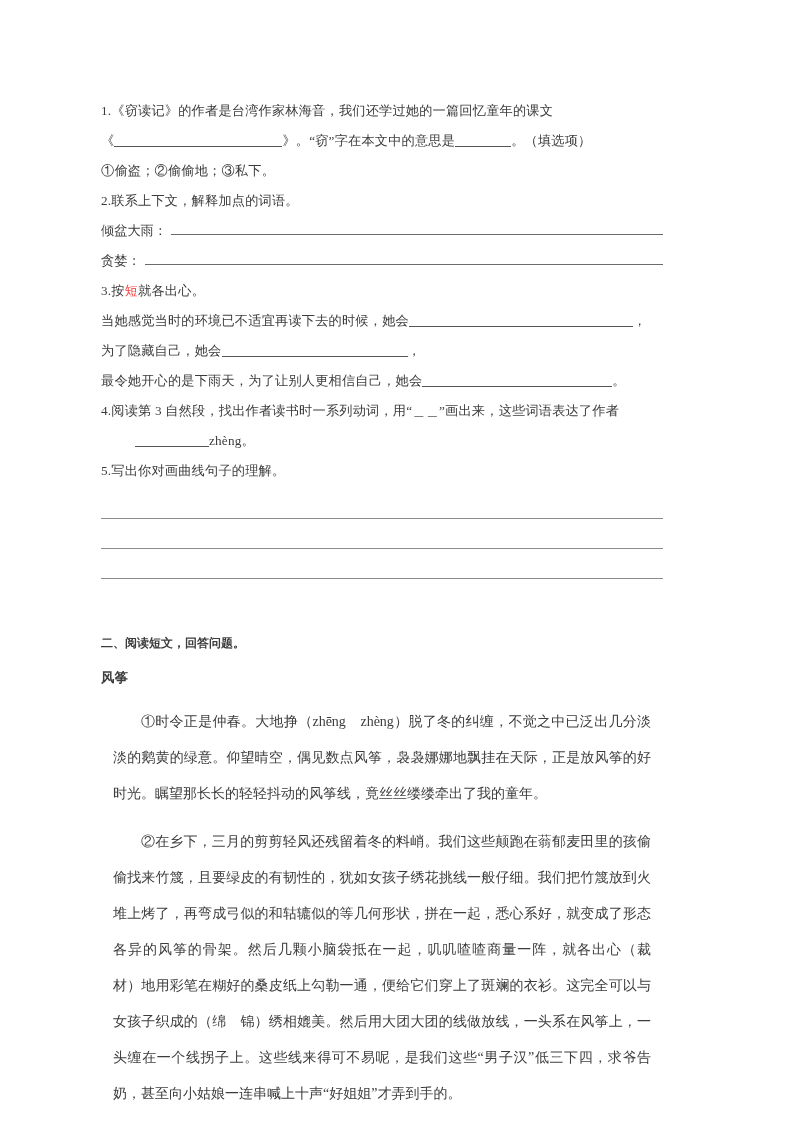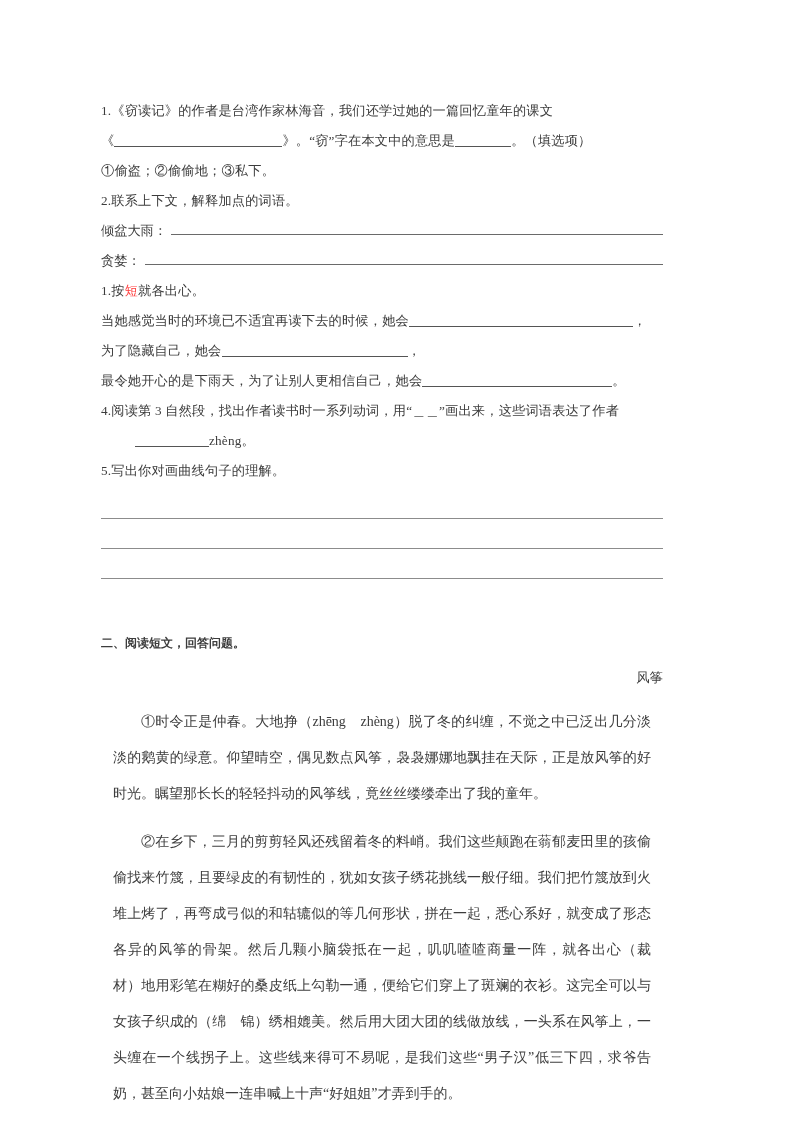--- a/index.html
+++ b/index.html
@@ -88,23 +88,23 @@
   
   .section-heading {
     font-size: 12px;
     line-height: 30px;
     font-weight: bold;
     white-space: nowrap;
   }
 
   
   .article-title {
-    text-align: right;
+    text-align: left;
     font-size: 13.4px;
-    font-weight: normal;
+    font-weight: bold;
     line-height: 28px;
   }
   .para {
     font-size: 14px;
     line-height: 36px;
     text-align: justify;
     text-justify: inter-ideograph;
     text-indent: 28px;
     margin: 12px;
   }
@@ -131,21 +131,21 @@
       <span class="fill"></span>
     </div>
     <div class="def-row">
       <span class="lbl">贪婪：</span>
       <span class="fill"></span>
     </div>
   </div>
 
   <div>
     <div class="line">
-      <span>1.按</span><span class="red">短</span><span>就各出心。</span>
+      <span>3.按</span><span class="red">短</span><span>就各出心。</span>
     </div>
     <div class="line">
       <span>当她感觉当时的环境已不适宜再读下去的时候，她会</span><span class="blank b-w1"></span><span>，</span>
     </div>
     <div class="line">
       <span>为了隐藏自己，她会</span><span class="blank b-w2"></span><span>，</span>
     </div>
     <div class="line">
       <span>最令她开心的是下雨天，为了让别人更相信自己，她会</span><span class="blank b-w3"></span><span>。</span>
     </div>

